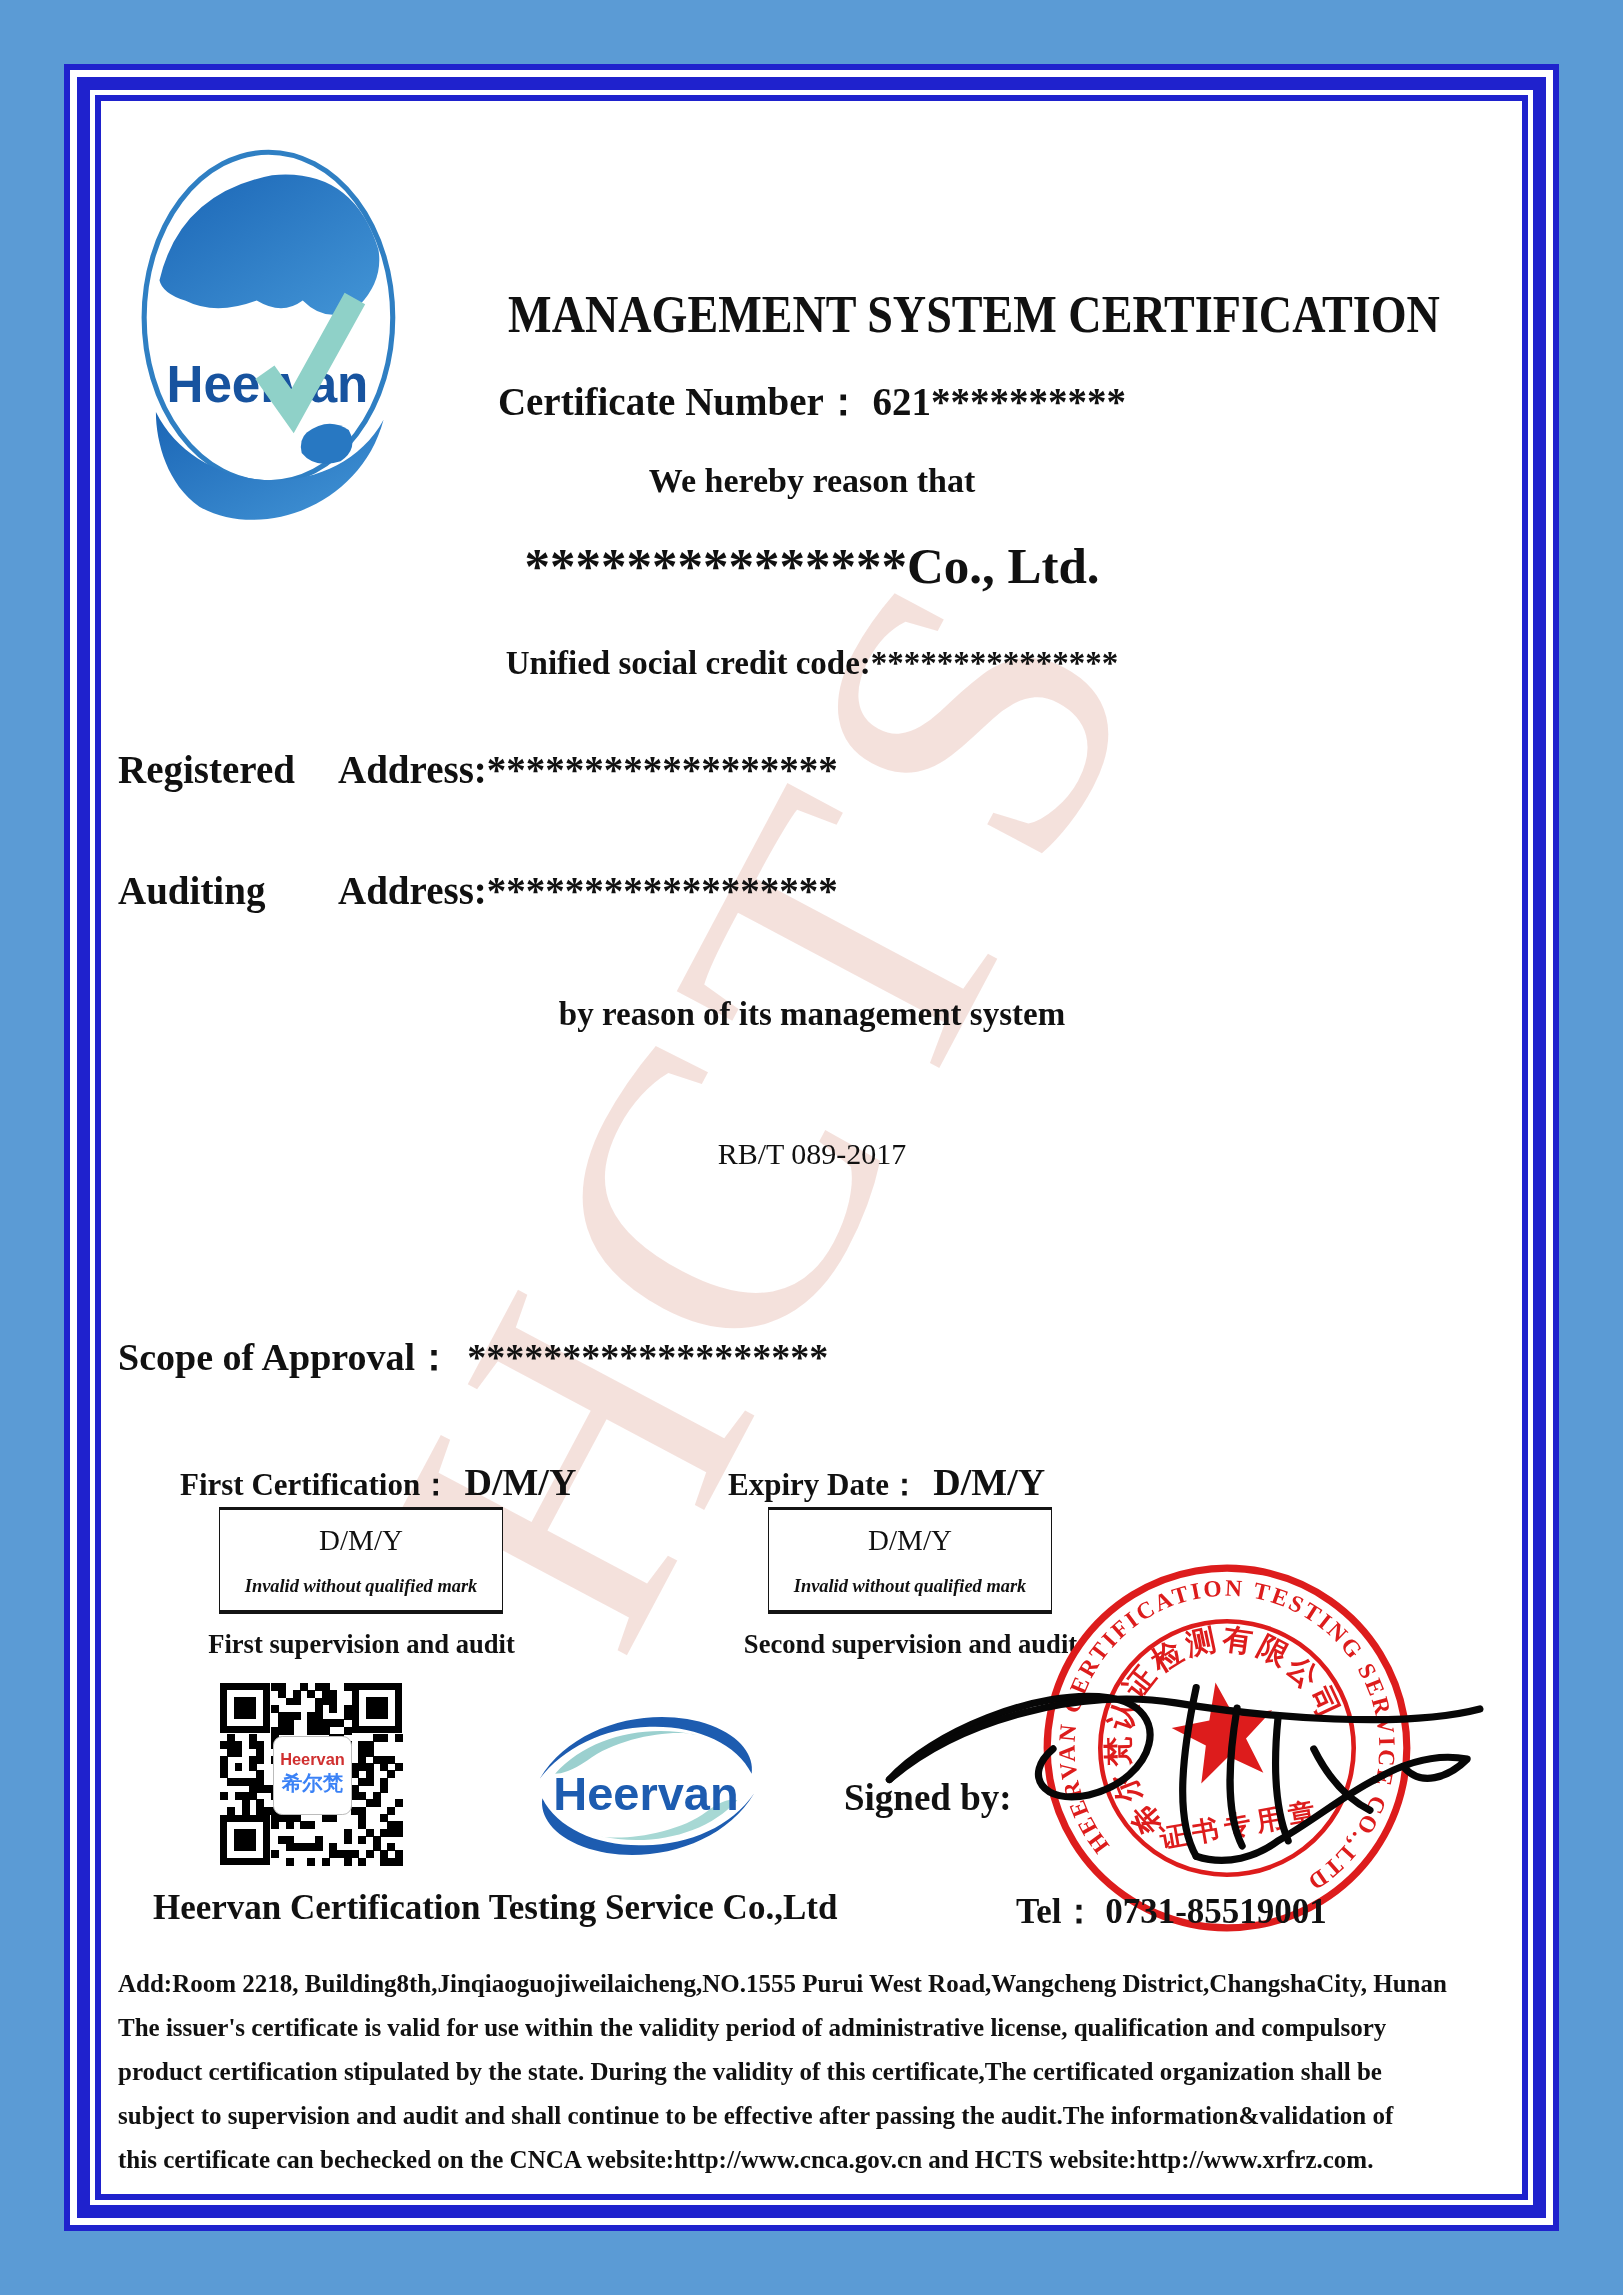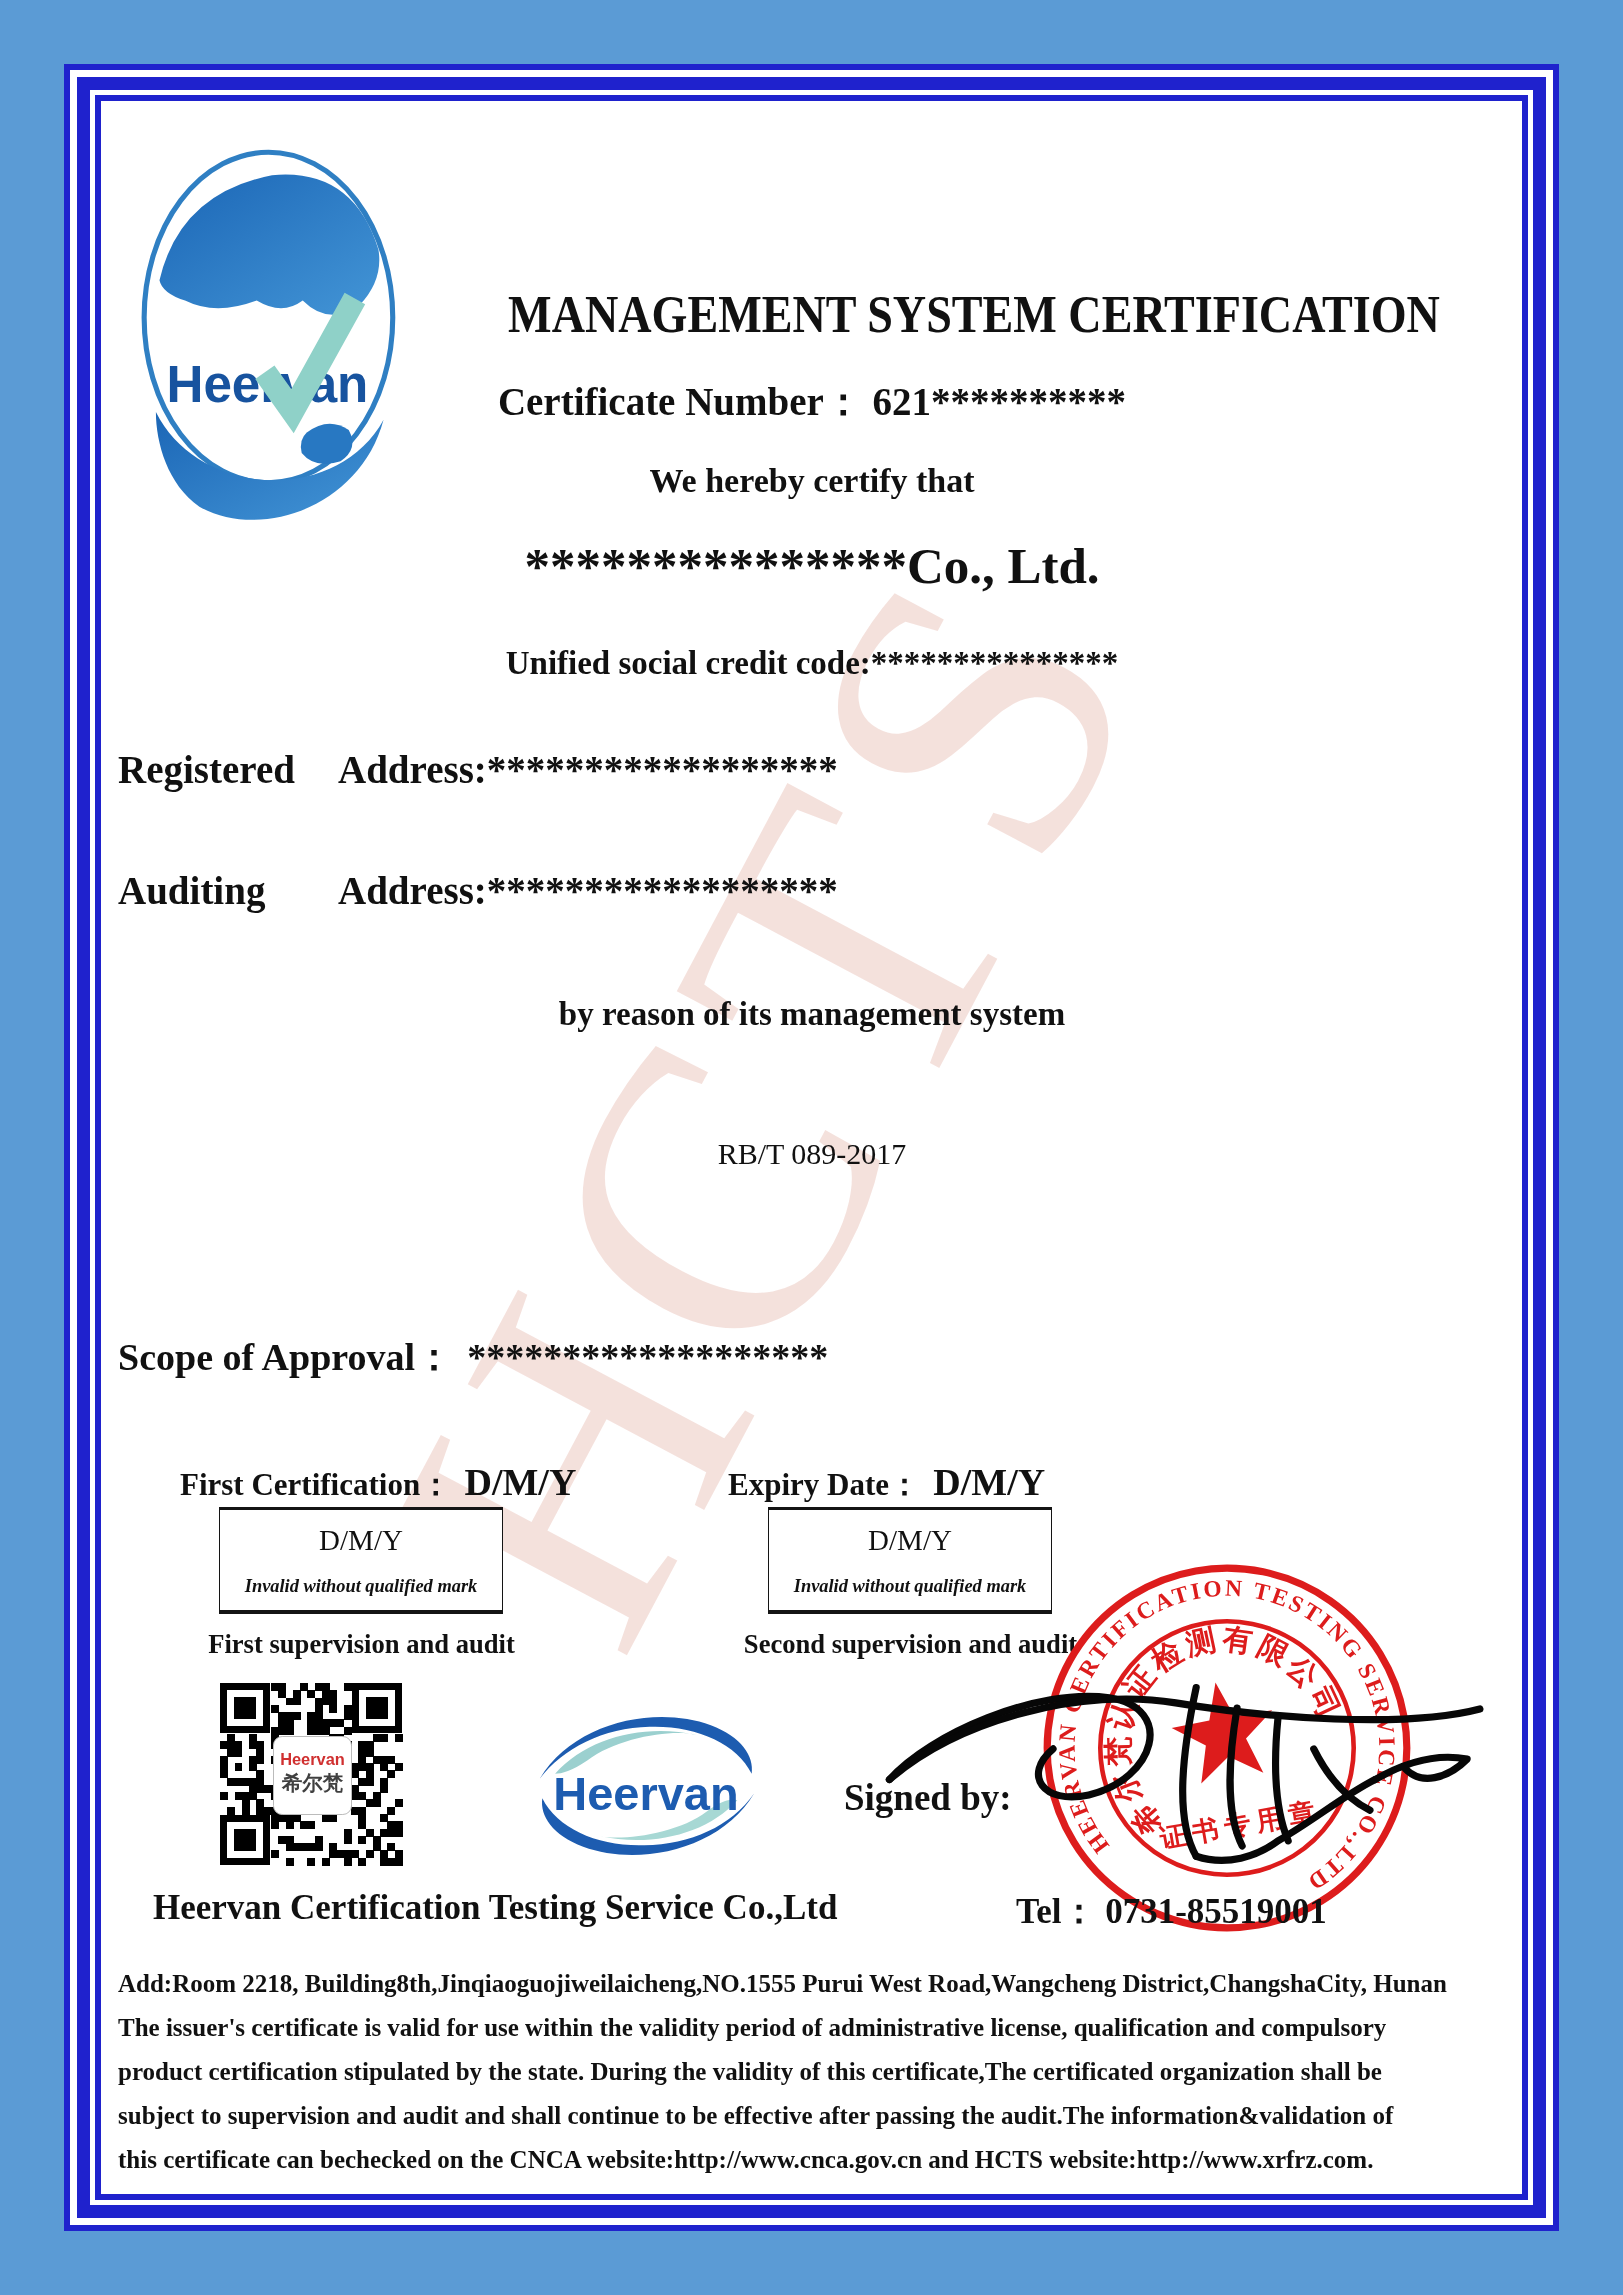--- a/index.html
+++ b/index.html
@@ -46,21 +46,21 @@
   #cap-1{left:716px;top:1629px;}
   
   #qr{left:220px;top:1683px;width:182px;height:182px;background:#fff;}
   #qr i{position:absolute;background:#000;}
   .finder{position:absolute;width:36px;height:36px;border:7.2px solid #000;}
   .finder b{position:absolute;left:7.2px;top:7.2px;width:22px;height:22px;background:#000;}
   #f-tl{left:0;top:0;} #f-tr{right:0;top:0;} #f-bl{left:0;bottom:0;}
   #qr-label{position:absolute;left:53px;top:53px;width:77px;height:77px;background:#fff;
             border:1px solid #bbb;border-radius:9.2px;text-align:center;z-index:3;}
   #qr-label .l1{margin-top:13.3px;font-size:16.4px;font-weight:bold;color:#d03030;font-family:"Liberation Sans",sans-serif;}
-  #qr-label .l2{font-size:20.4px;font-weight:bold;color:#404040;}
+  #qr-label .l2{font-size:20.4px;font-weight:bold;color:#3b82f6;}
   #signed-by{left:844px;top:1776px;font-size:37px;font-weight:bold;}
   #issuer-company{left:153px;top:1888px;font-size:35px;font-weight:bold;white-space:nowrap;}
   #issuer-tel{left:1016px;top:1888px;font-size:35px;font-weight:bold;white-space:nowrap;}
   #footer{left:118px;top:1962px;width:1403px;font-size:25px;font-weight:bold;line-height:44px;}
   svg{position:absolute;overflow:visible;}
   svg text{font-family:"Liberation Serif","DejaVu Serif",serif;}
   .logotext{font-family:"Liberation Sans","DejaVu Sans",sans-serif;}
 </style>
 </head>
 <body>
@@ -91,21 +91,21 @@
       <path d="M 248 442 L 302 518 L 424 298" fill="none" stroke="#8fd1c8" stroke-width="46"></path>
     </svg>
 
     <div class="abs ctr" id="title" style="left:440px;width:1048px;">MANAGEMENT SYSTEM CERTIFICATION</div>
 
     <div class="abs ctr" id="cert-number">
       <span>Certificate Number：</span>
       <span>621**********</span>
     </div>
 
-    <div class="abs ctr" id="we-hereby">We hereby certify that</div>
+    <div class="abs ctr" id="we-hereby">We hereby reason that</div>
 
     <div class="abs ctr" id="company">***************Co., Ltd.</div>
 
     <div class="abs ctr" id="credit-code">Unified social credit code:***************</div>
 
     <div class="abs addr-row" id="reg-row">
       <span class="addr-label">Registered</span>
       <span>Address:******************</span>
     </div>
 

